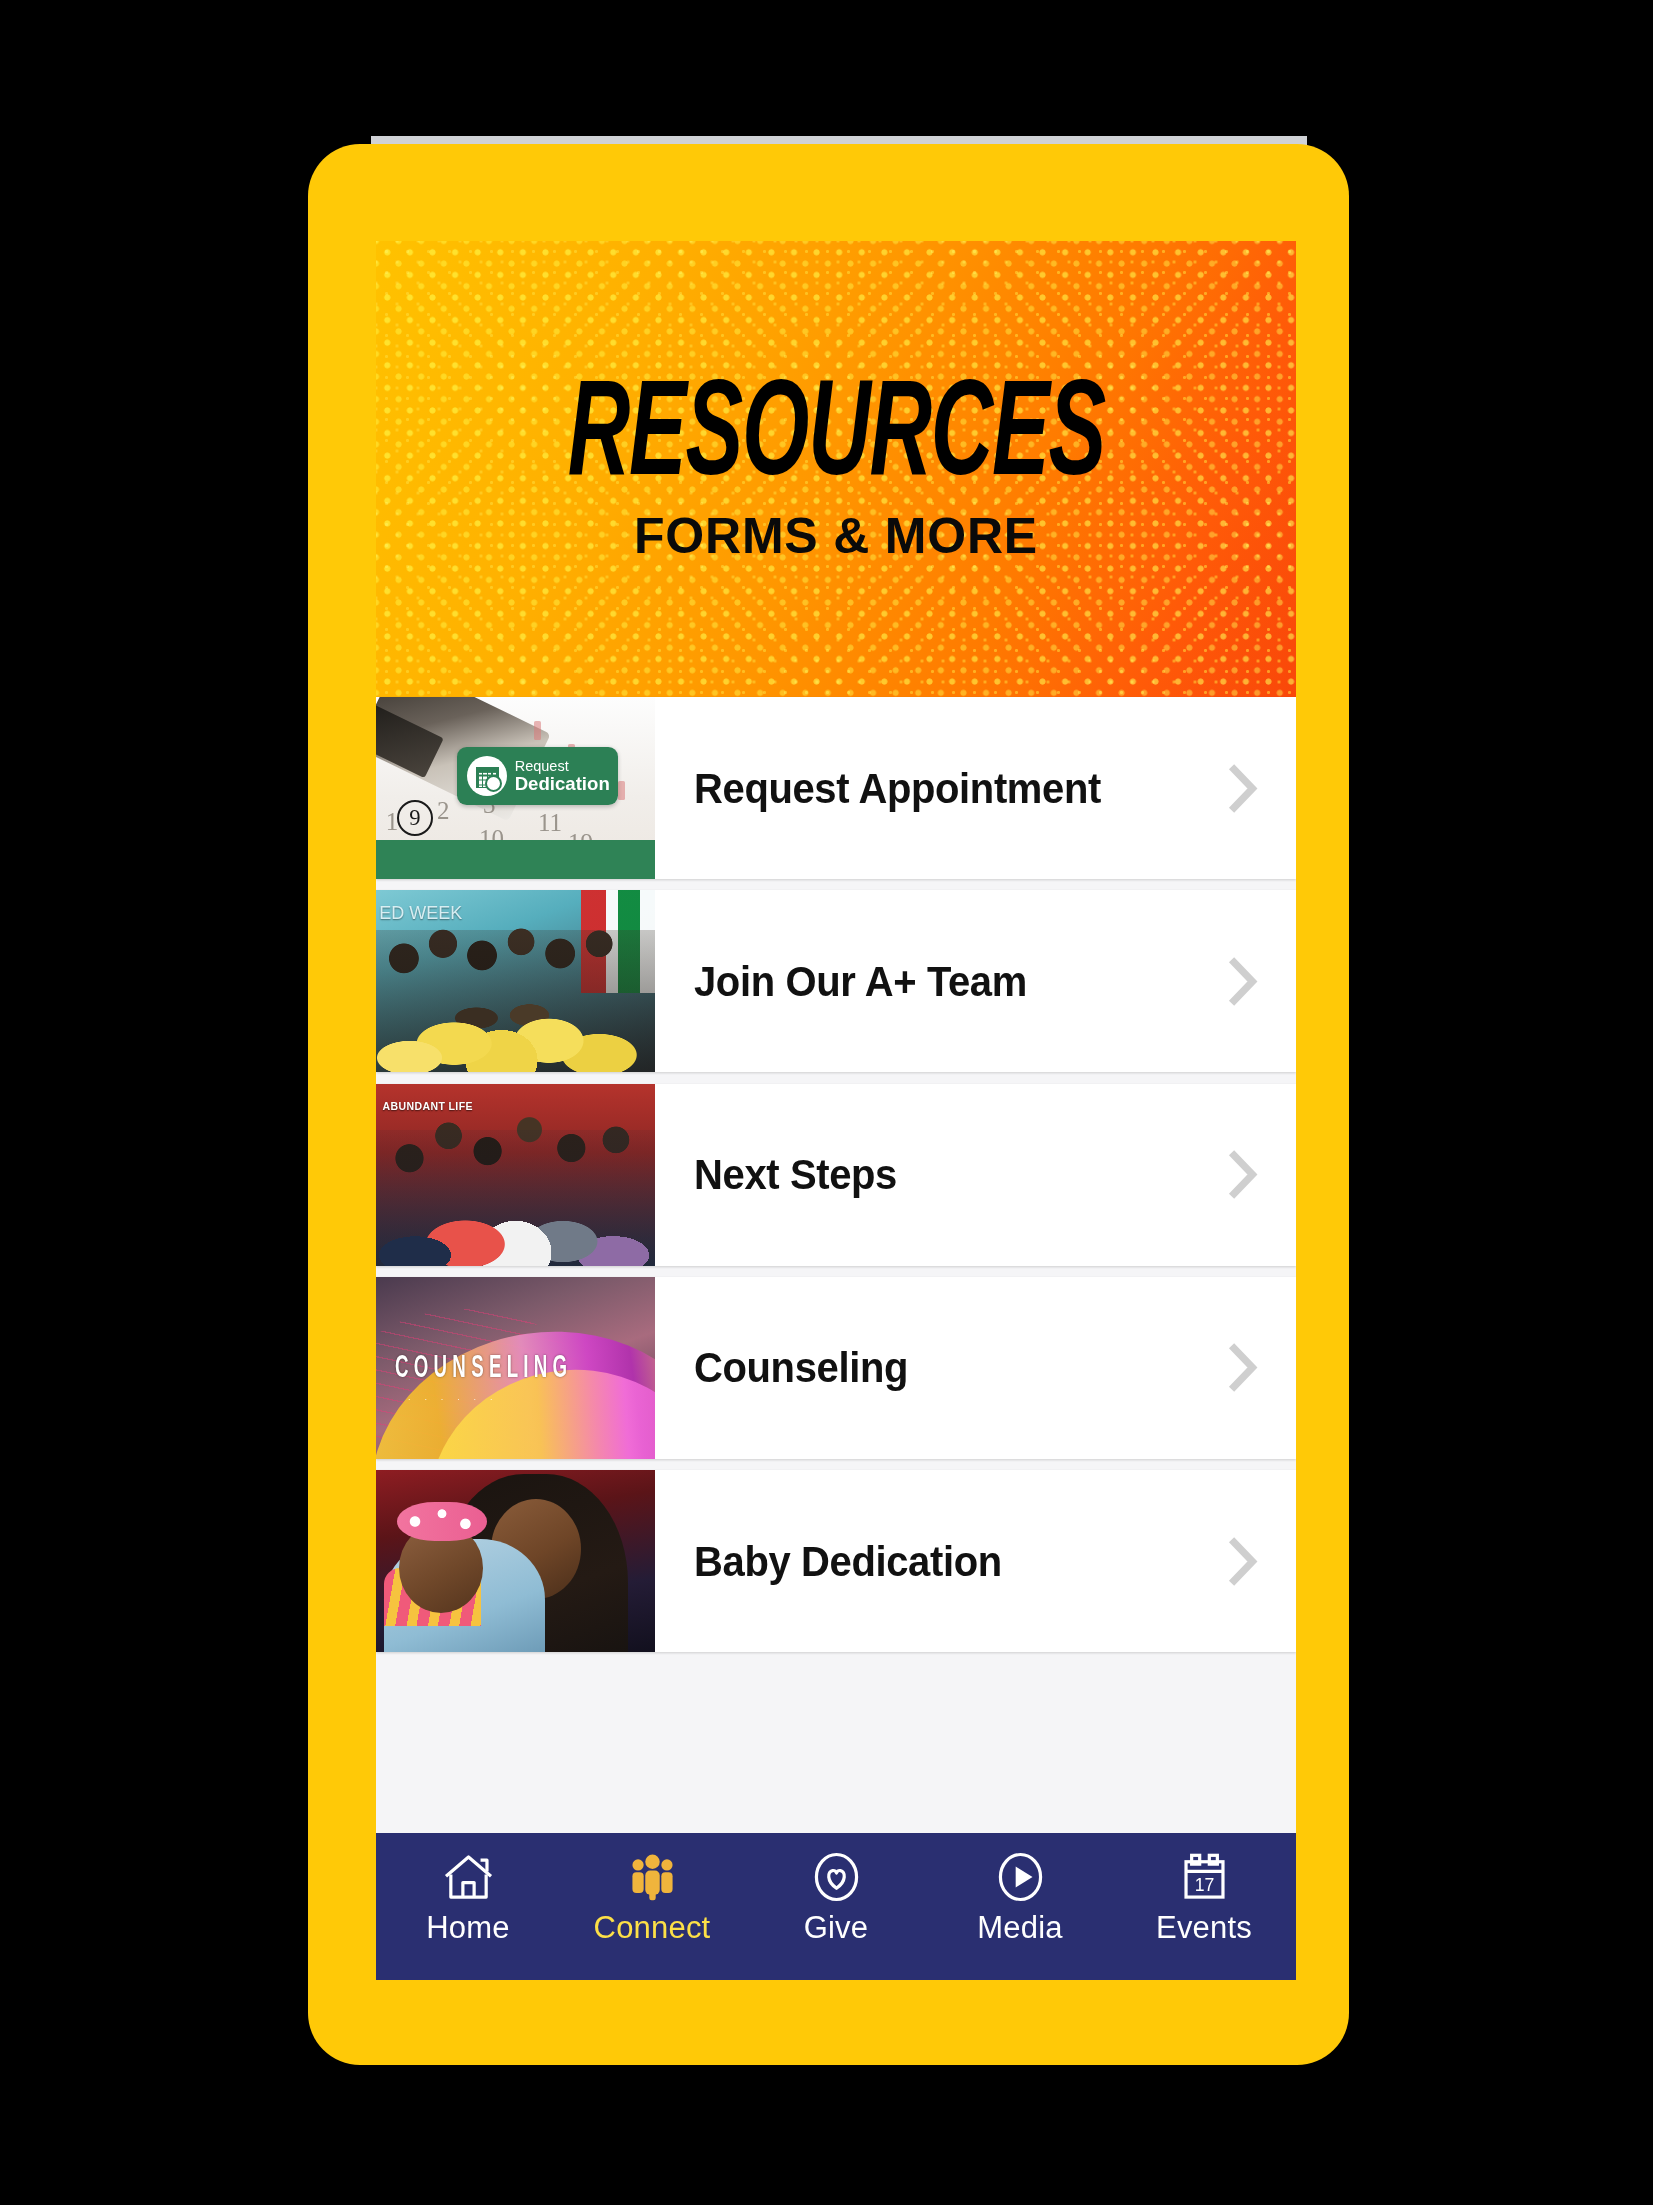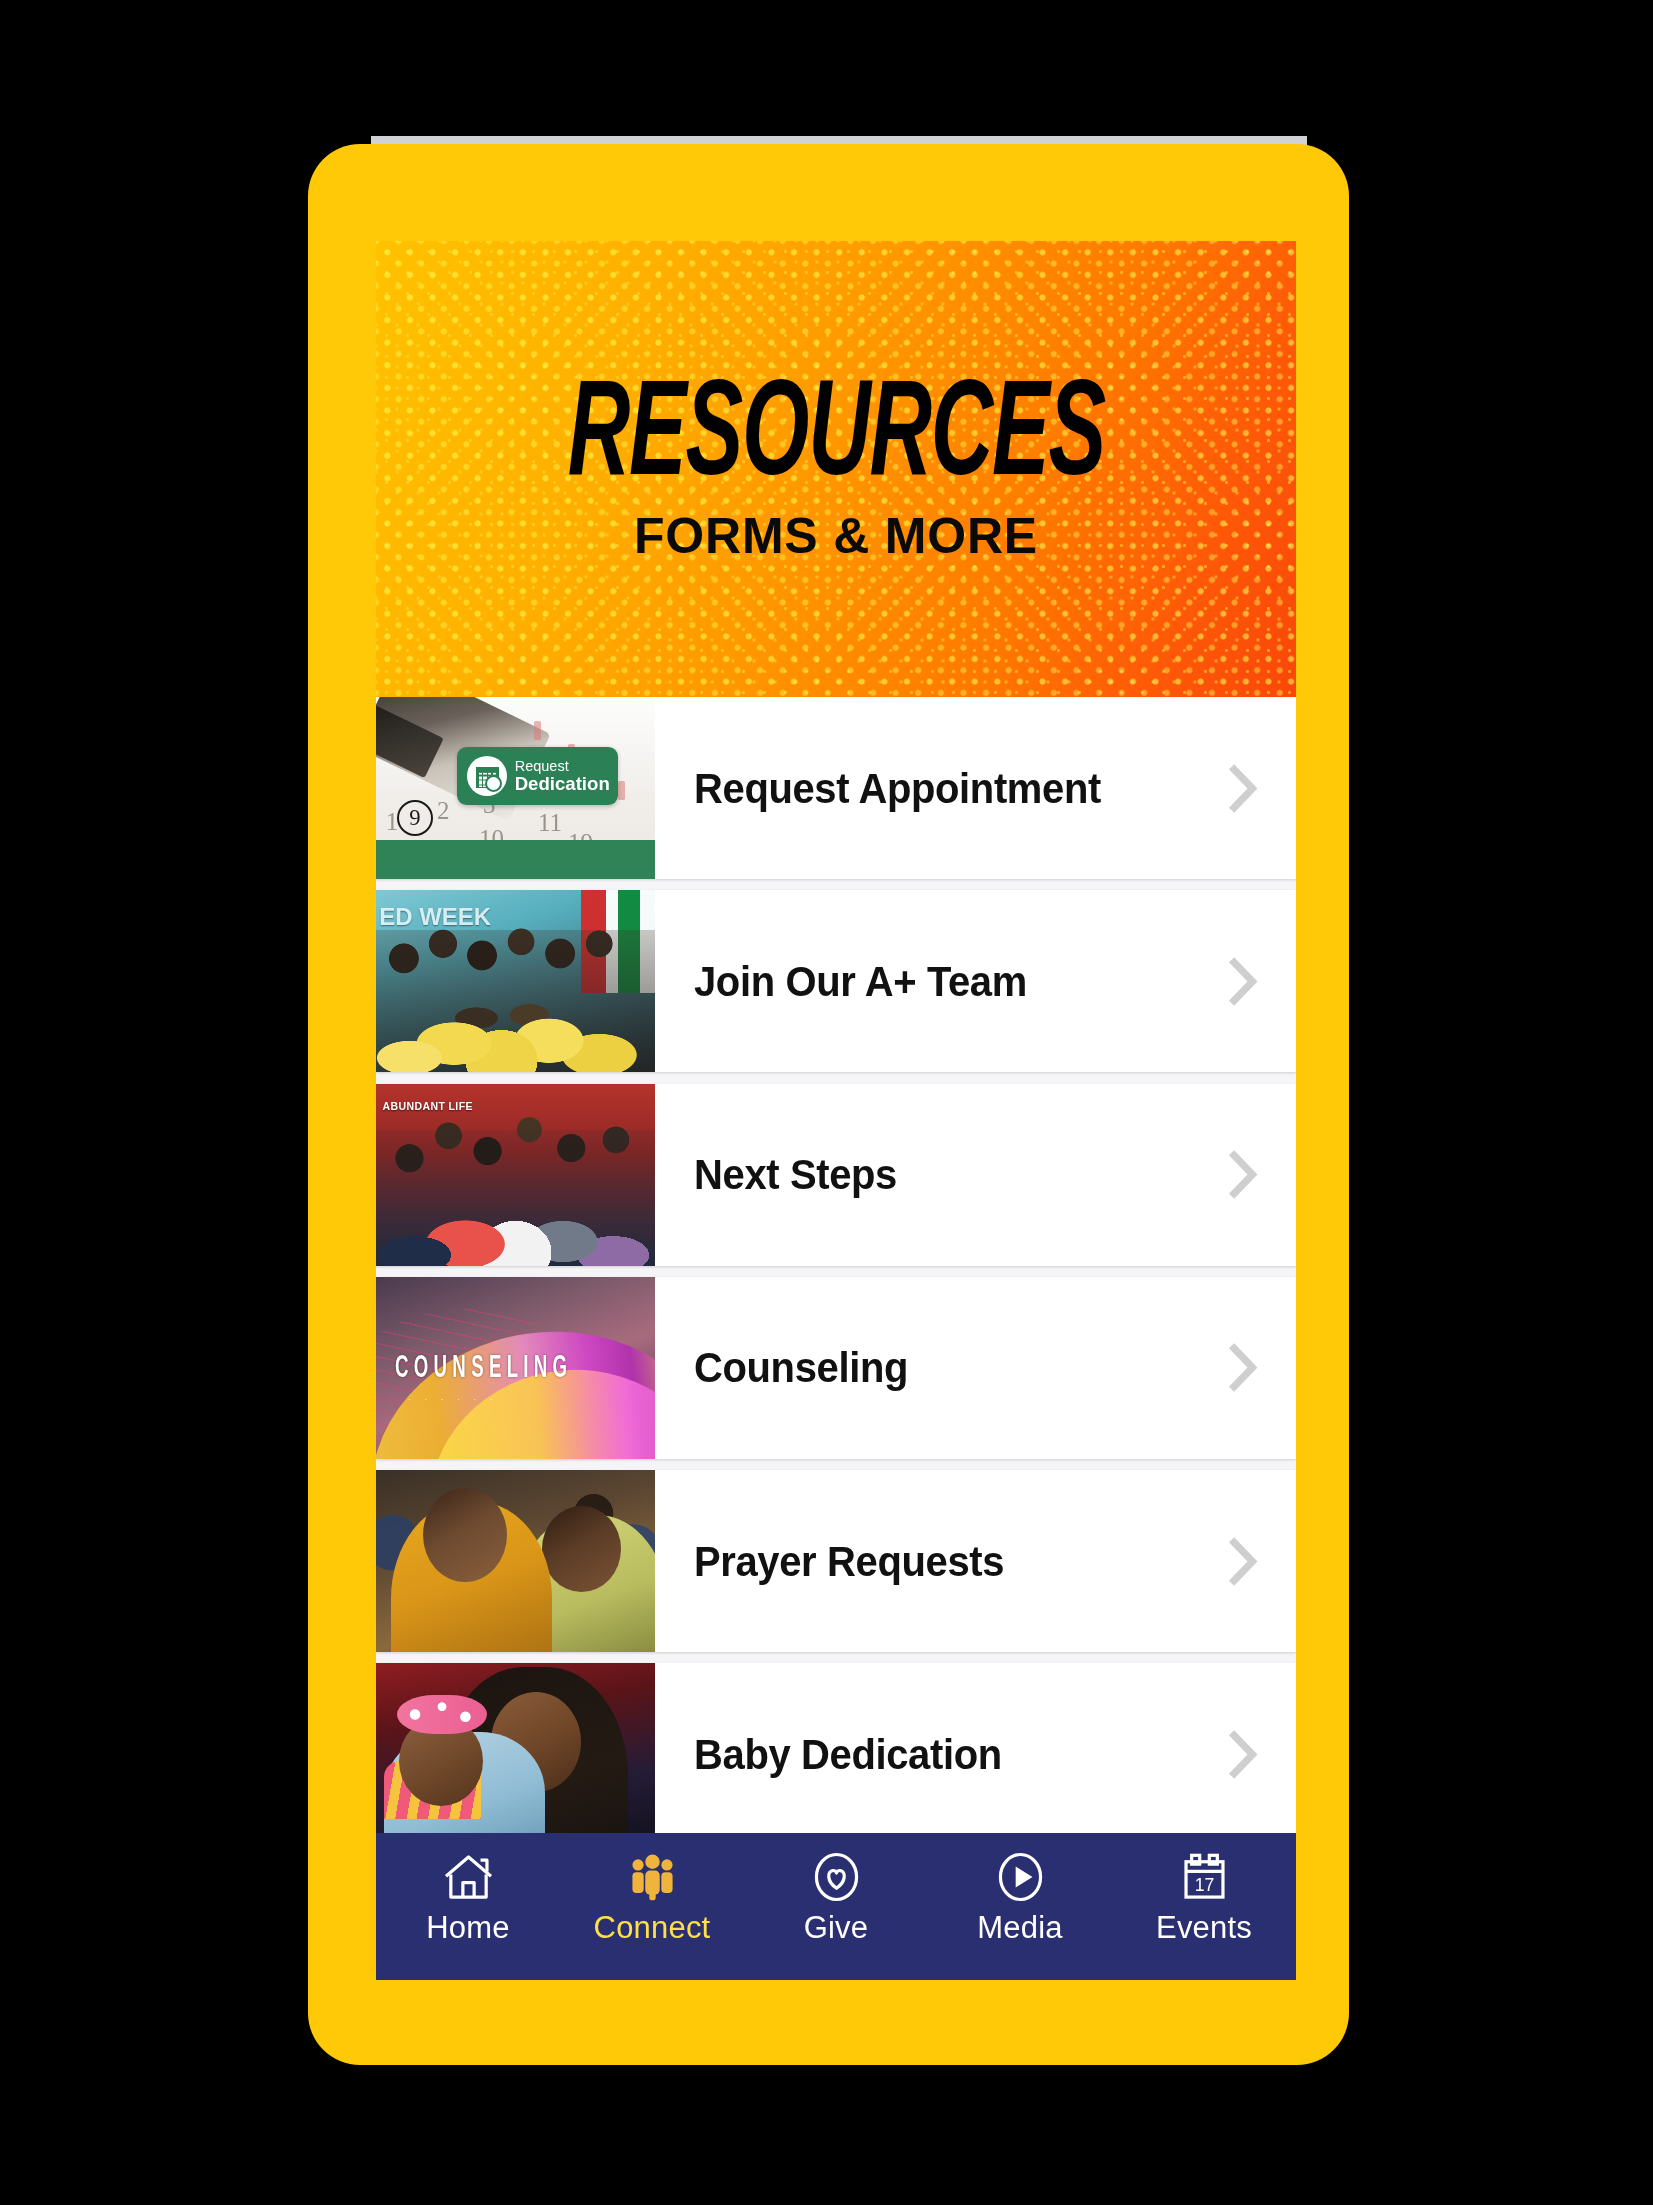--- a/index.html
+++ b/index.html
@@ -467,21 +467,21 @@
           </svg>
         </div>
       </div>
 
       <div class="row">
         <div class="row-thumb">
           <div class="thumb t-team">
             <div class="flagstripe"></div>
             <div class="heads"></div>
             <div class="crowd"></div>
-            <div style="position:absolute;left:3.2px;top:13px;color:#eaf7fa;font-size:24px;font-weight:700;opacity:.85;text-shadow:0 0.8px 1.6px rgba(0,0,0,.5)">ED WEEK</div>
+            <div style="position:absolute;left:3.2px;top:13px;color:#eaf7fa;font-size:18px;font-weight:400;opacity:.85;text-shadow:0 0.8px 1.6px rgba(0,0,0,.5)">ED WEEK</div>
           </div>
         </div>
         <div class="row-body">
           <span class="row-label">Join Our A+ Team</span>
           <svg class="chev" width="34" height="53" viewBox="0 0 42 66">
             <polyline points="8,6 34,33 8,60" fill="none" stroke="#cfcfcf" stroke-width="9"></polyline>
           </svg>
         </div>
       </div>
 
@@ -512,37 +512,20 @@
           </div>
         </div>
         <div class="row-body">
           <span class="row-label">Counseling</span>
           <svg class="chev" width="34" height="53" viewBox="0 0 42 66">
             <polyline points="8,6 34,33 8,60" fill="none" stroke="#cfcfcf" stroke-width="9"></polyline>
           </svg>
         </div>
       </div>
 
-      <div class="row">
-        <div class="row-thumb">
-          <div class="thumb t-pray">
-            <div class="bg-figs"></div>
-            <div class="person-b"></div>
-            <div class="head-b"></div>
-            <div class="person-a"></div>
-            <div class="head-a"></div>
-          </div>
-        </div>
-        <div class="row-body">
-          <span class="row-label">Prayer Requests</span>
-          <svg class="chev" width="34" height="53" viewBox="0 0 42 66">
-            <polyline points="8,6 34,33 8,60" fill="none" stroke="#cfcfcf" stroke-width="9"></polyline>
-          </svg>
-        </div>
-      </div>
 
       <div class="row">
         <div class="row-thumb">
           <div class="thumb t-baby">
             <div class="mom"></div>
             <div class="mom-face"></div>
             <div class="baby-body"></div>
             <div class="baby-shirt"></div>
             <div class="baby-head"></div>
             <div class="bow"></div>

